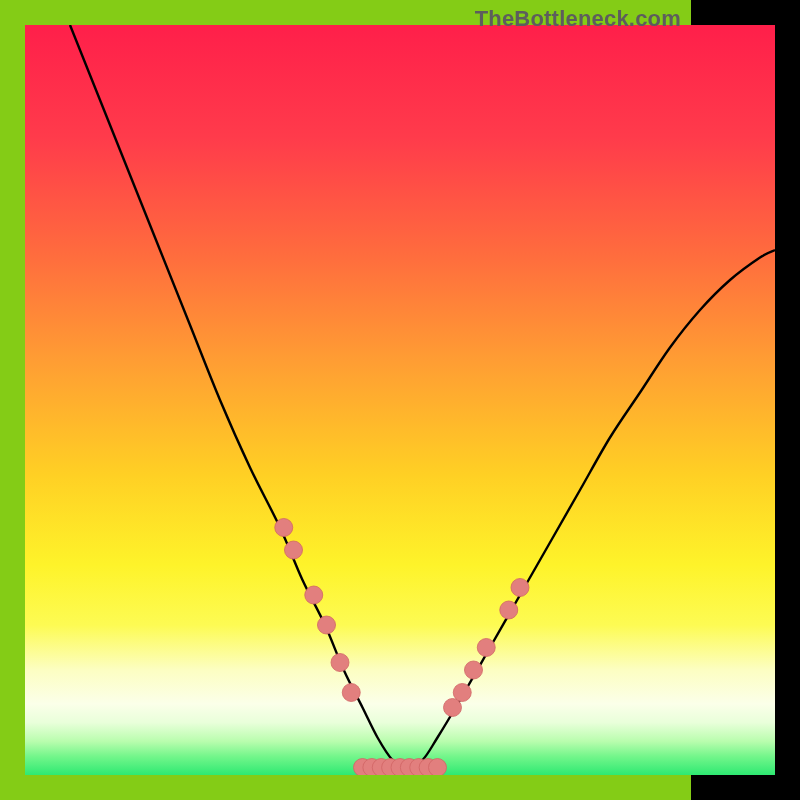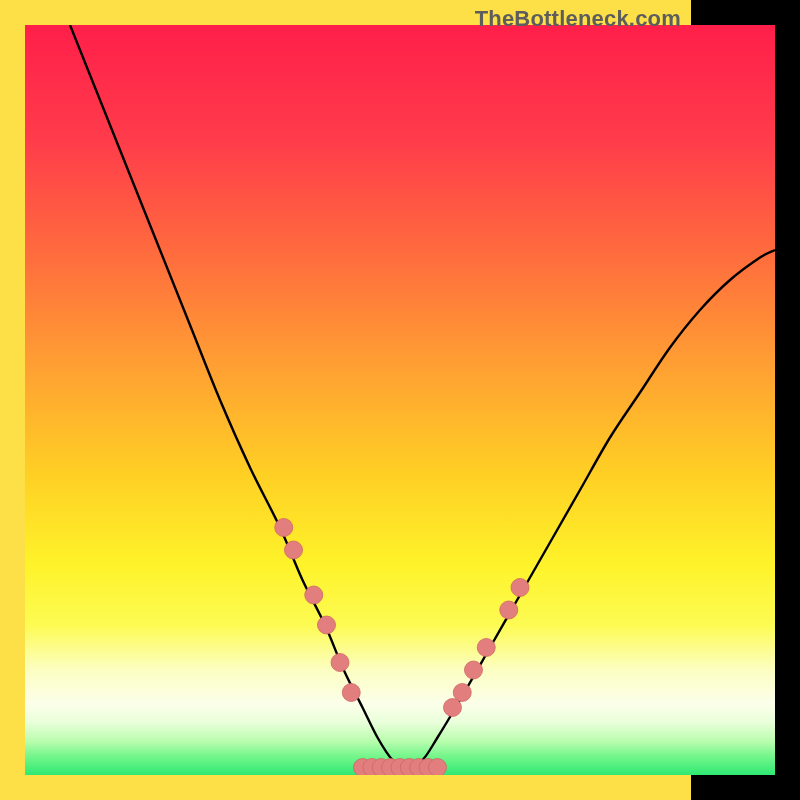--- a/index.html
+++ b/index.html
@@ -8,21 +8,21 @@
     width: 800px;
     height: 800px;
     overflow: hidden;
     background: #000;
     font-family: Arial, Helvetica, sans-serif;
   }
   .frame {
     position: relative;
     width: 691px;
     height: 800px;
-    background: #fde047;
+    background: #84cc16;
   }
   .plot {
     position: absolute;
     left: 25px;
     top: 25px;
     width: 750px;
     height: 750px;
     overflow: hidden;
   }
   .plot svg {

